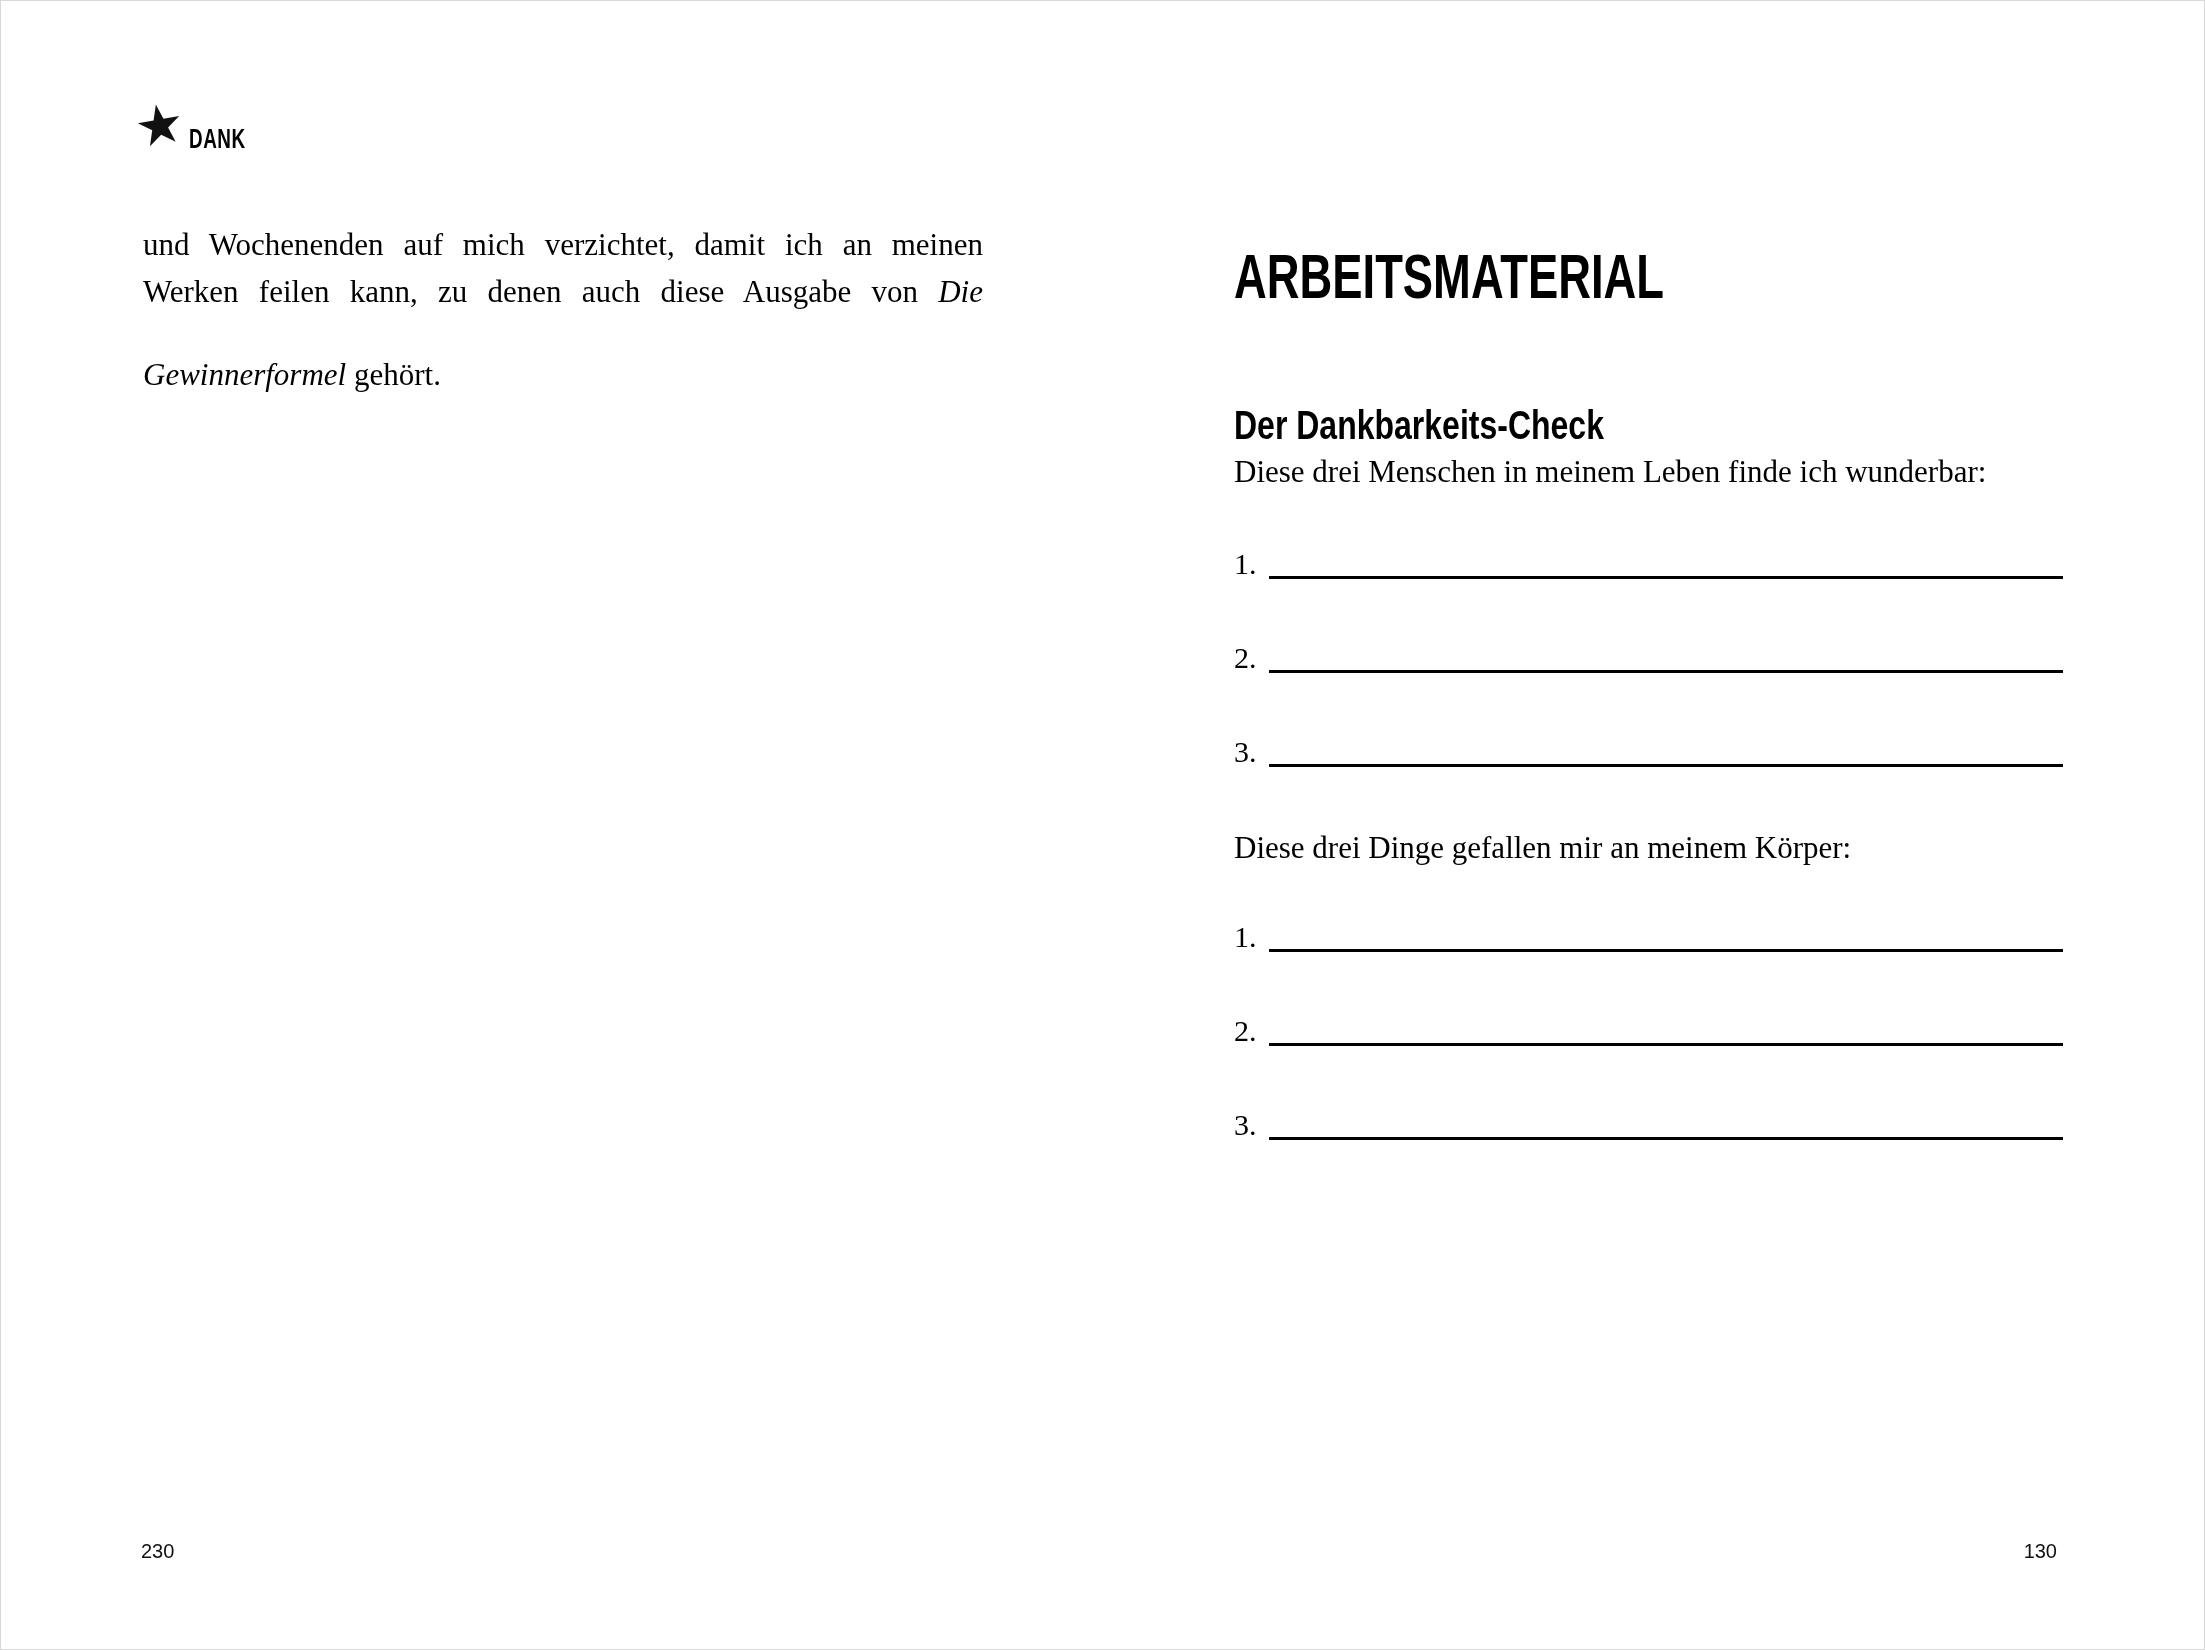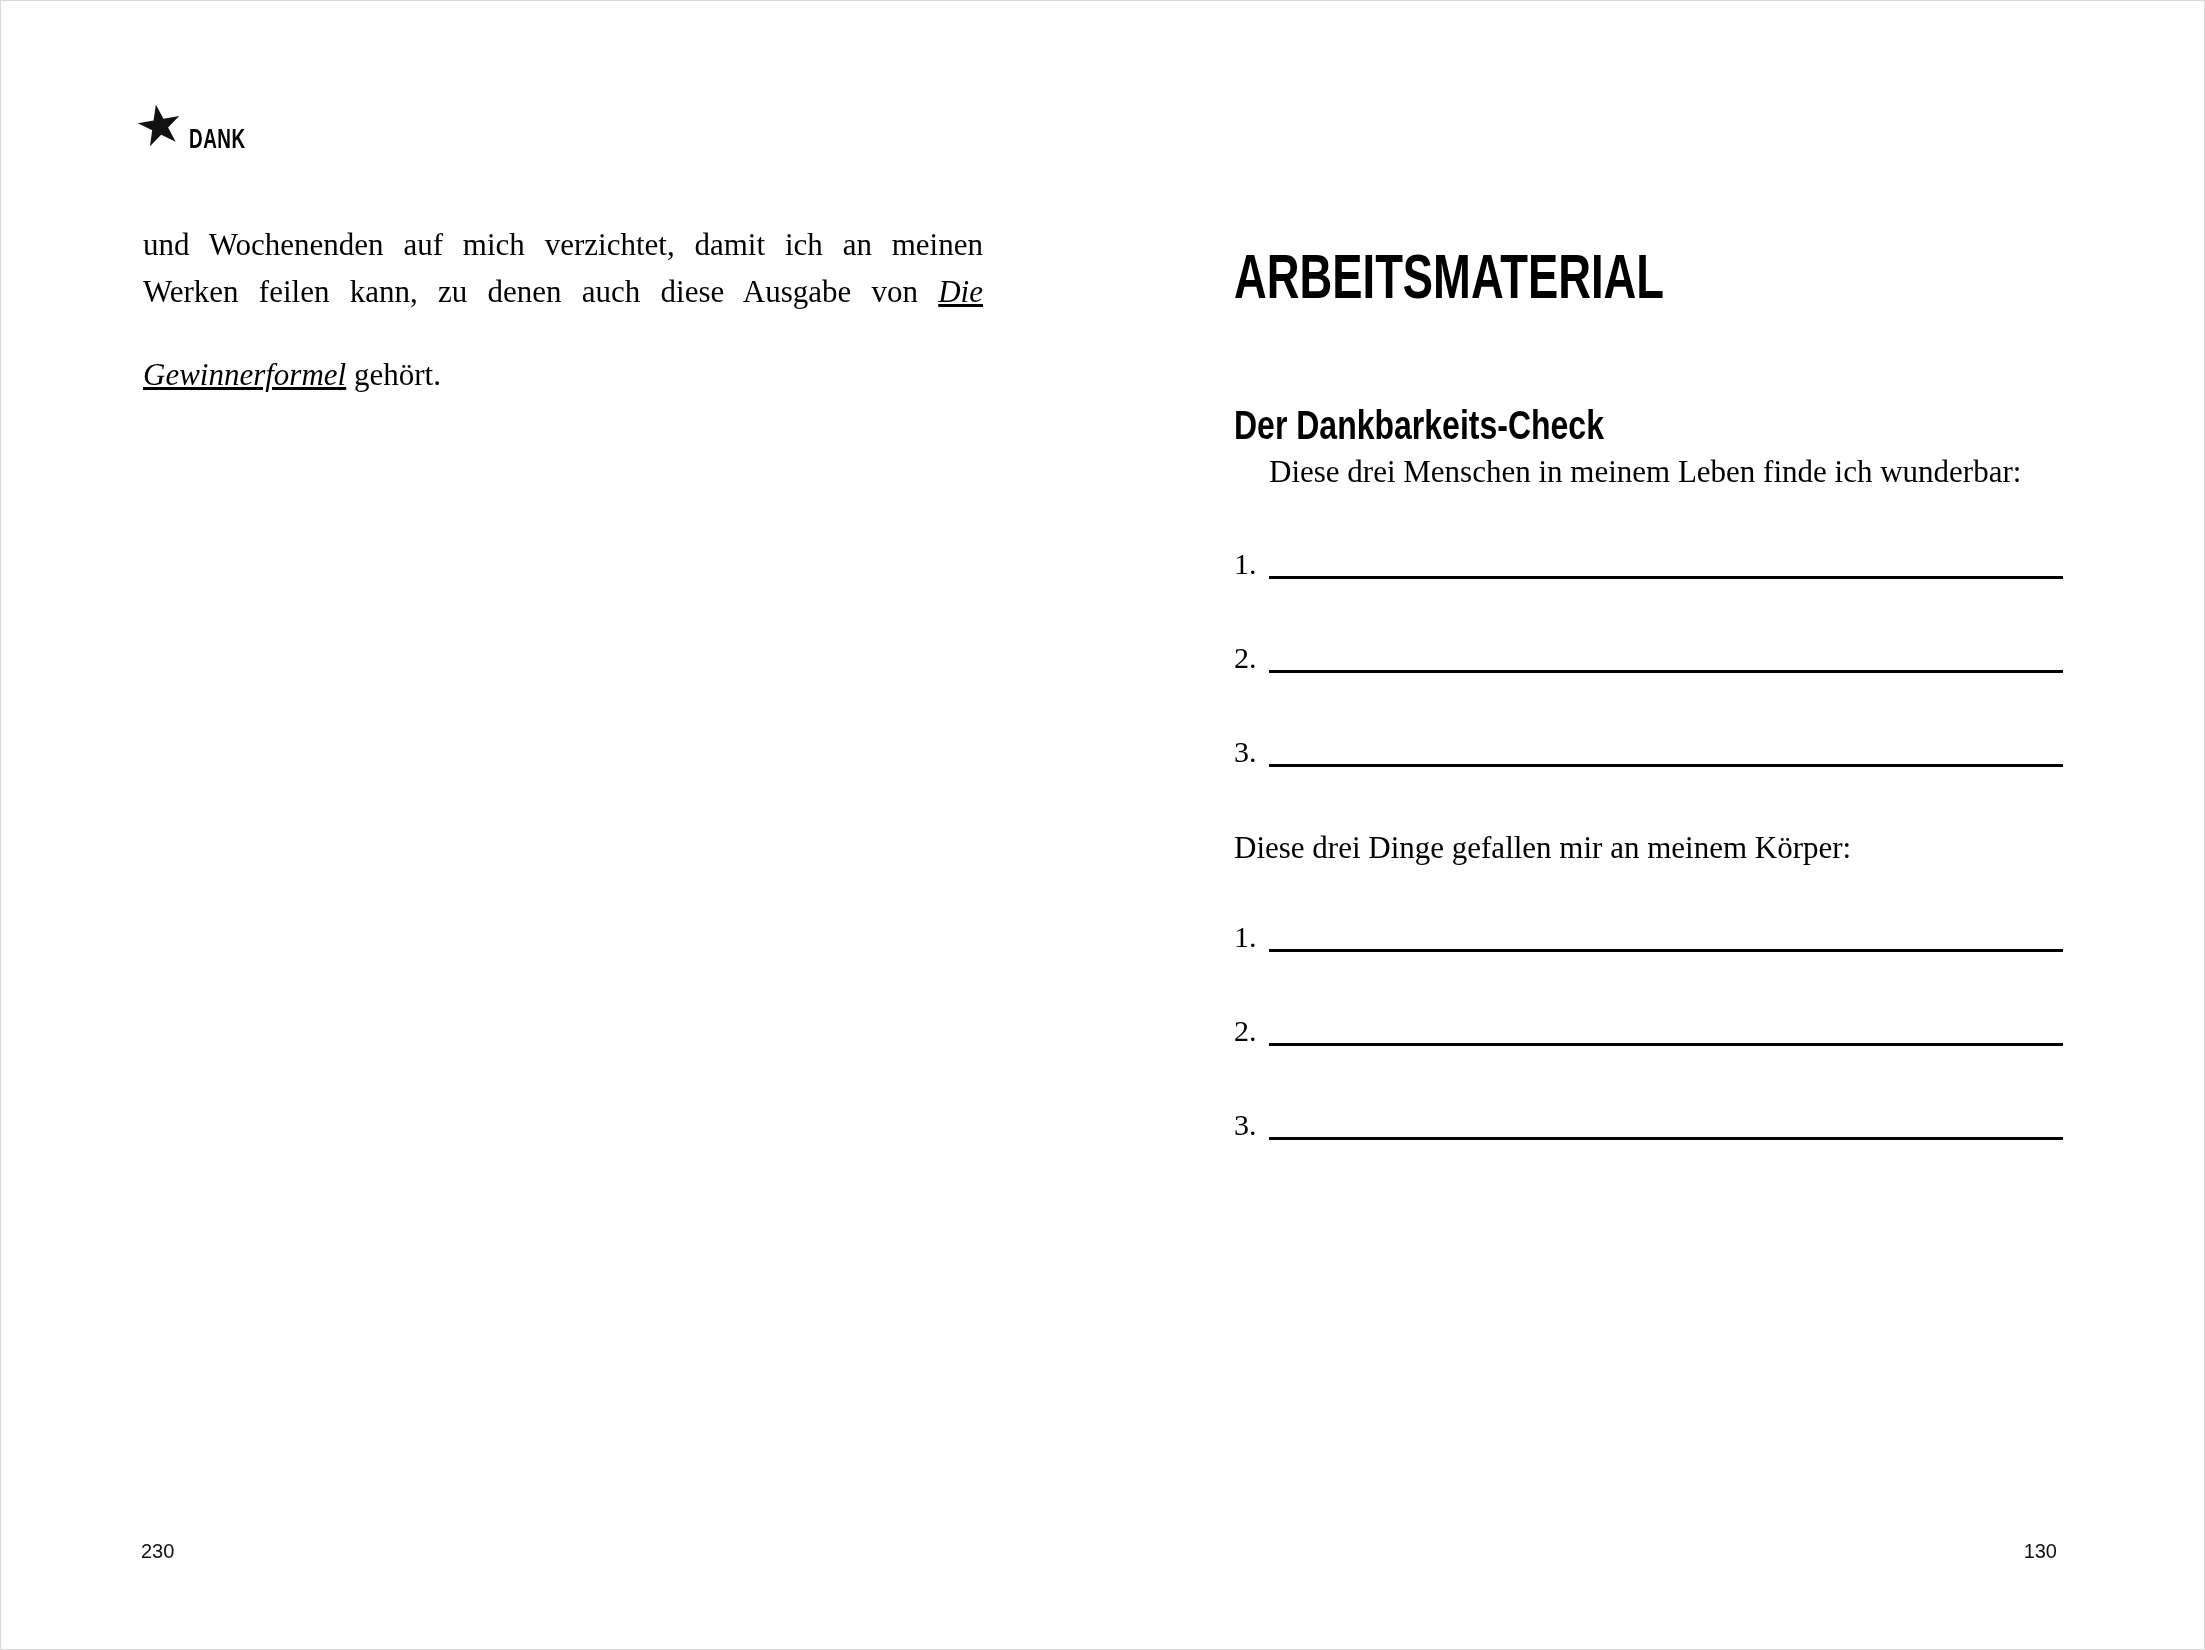--- a/index.html
+++ b/index.html
@@ -46,21 +46,21 @@
     font-size: 31px;
     line-height: 47px;
     color: #000000;
   }
   .jline {
     white-space: nowrap;
     text-align: justify;
     text-align-last: justify;
   }
   .lline { white-space: nowrap; text-align: left; margin-top: 36px; }
-  .body-par em, .jline em { font-style: italic; text-decoration: underline; }
+  .body-par em, .jline em { font-style: italic; }
   .folio {
     position: absolute;
     top: 1534px;
     font-family: "Liberation Sans", sans-serif;
     font-size: 20px;
     line-height: 33px;
     color: #111111;
   }
   .folio-left  { left: 140px; }
   .folio-right { right: 147px; }
@@ -91,21 +91,21 @@
     white-space: nowrap;
   }
   .prompt {
     position: absolute;
     left: 1233px;
     width: 932px;
     font-size: 31px;
     line-height: 37px;
     white-space: nowrap;
   }
-  .prompt-1 { top: 452px; margin-left: 35px; }
+  .prompt-1 { top: 452px; }
   .prompt-2 { top: 828px; }
   .blank-row {
     position: absolute;
     left: 1233px;
     width: 829px;
     height: 36px;
     display: flex;
     align-items: flex-end;
   }
   .blank-row .num {

